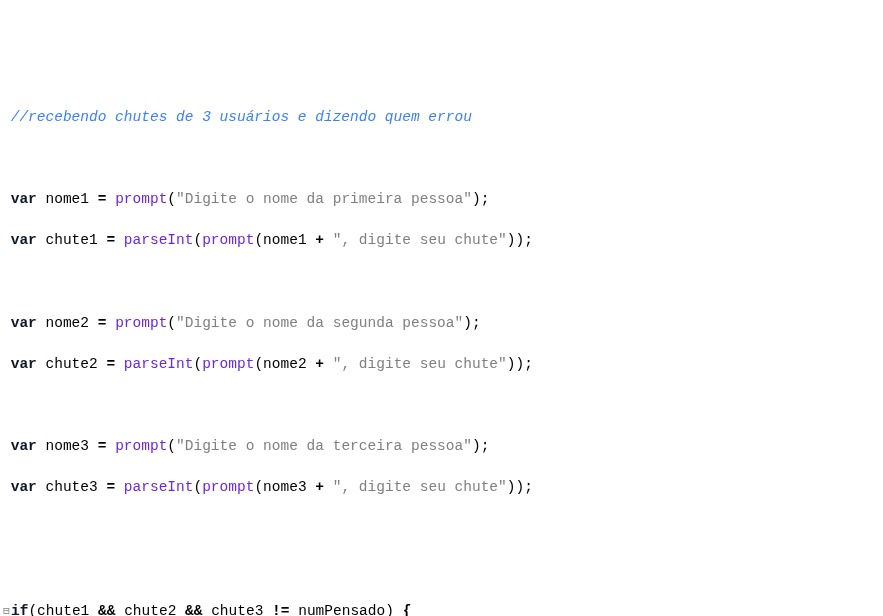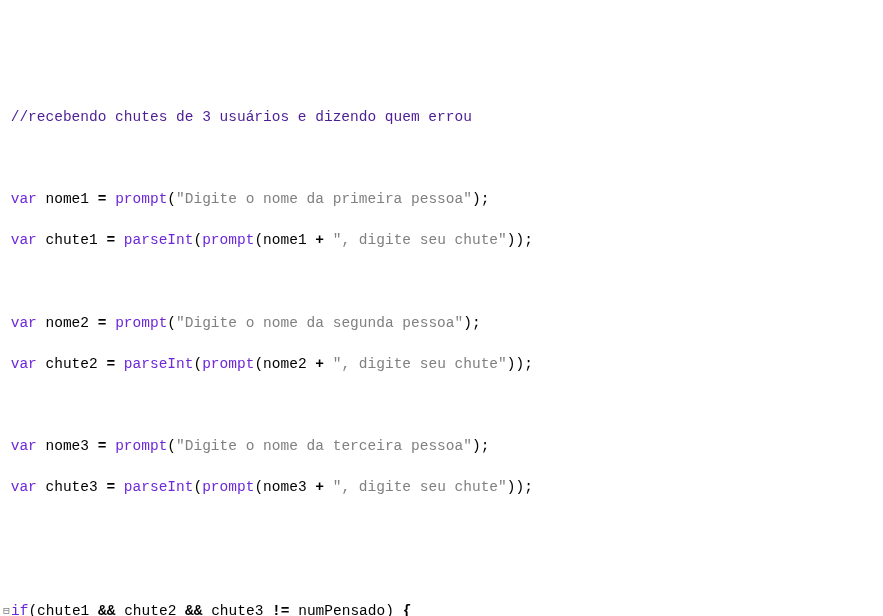--- a/index.html
+++ b/index.html
@@ -20,22 +20,22 @@
     .line { display: block; }
     .fold-marker {
       color: #808080;
       display: inline-block;
       width: 9px;
       text-align: center;
       font-size: 11px;
       vertical-align: middle;
       font-family: monospace;
     }
-    .comment { color: #4c1d95; }
-    .keyword { color: #6d28d9; font-weight: normal; }
+    .comment { color: #3b82f6; font-style: italic; }
+    .keyword { color: #0f172a; font-weight: bold; }
     .identifier { color: #000000; }
     .operator { color: #000000; font-weight: bold; }
     .punct { color: #000000; }
     .func-call { color: #6d28d9; }
     .string { color: #808080; }
     .brace { color: #000000; font-weight: bold; }
   </style>
 </head>
 <body>
 

